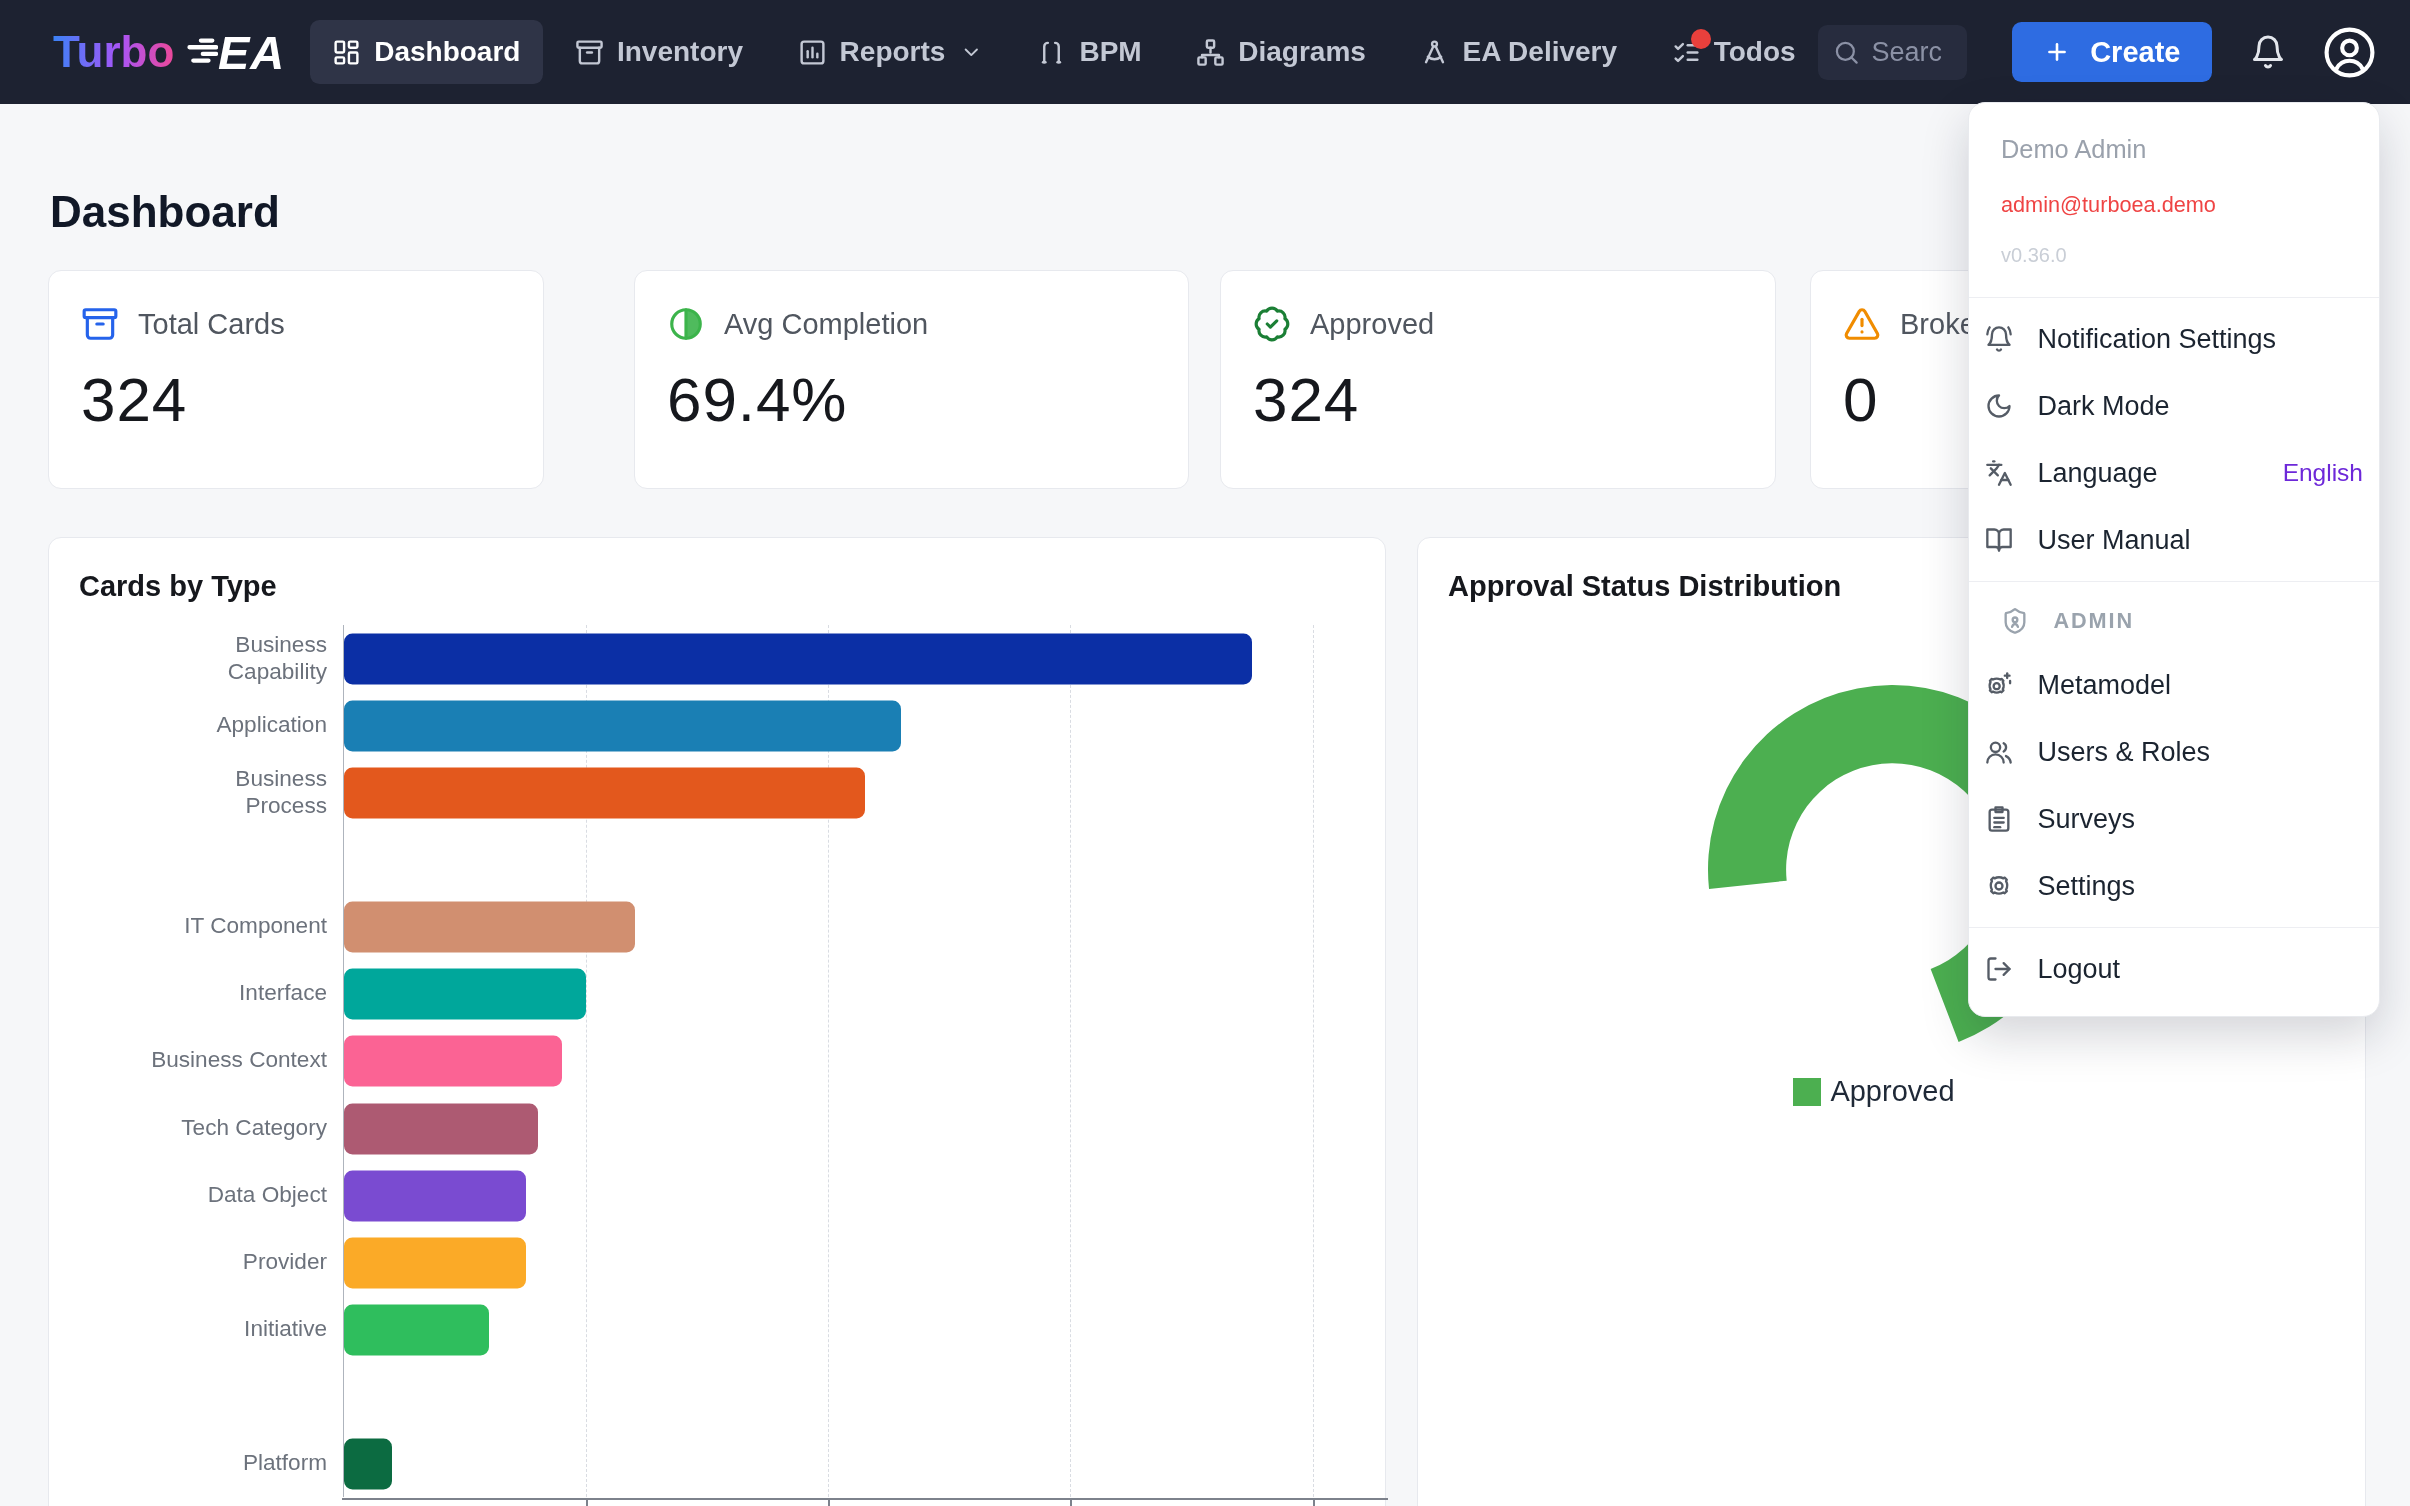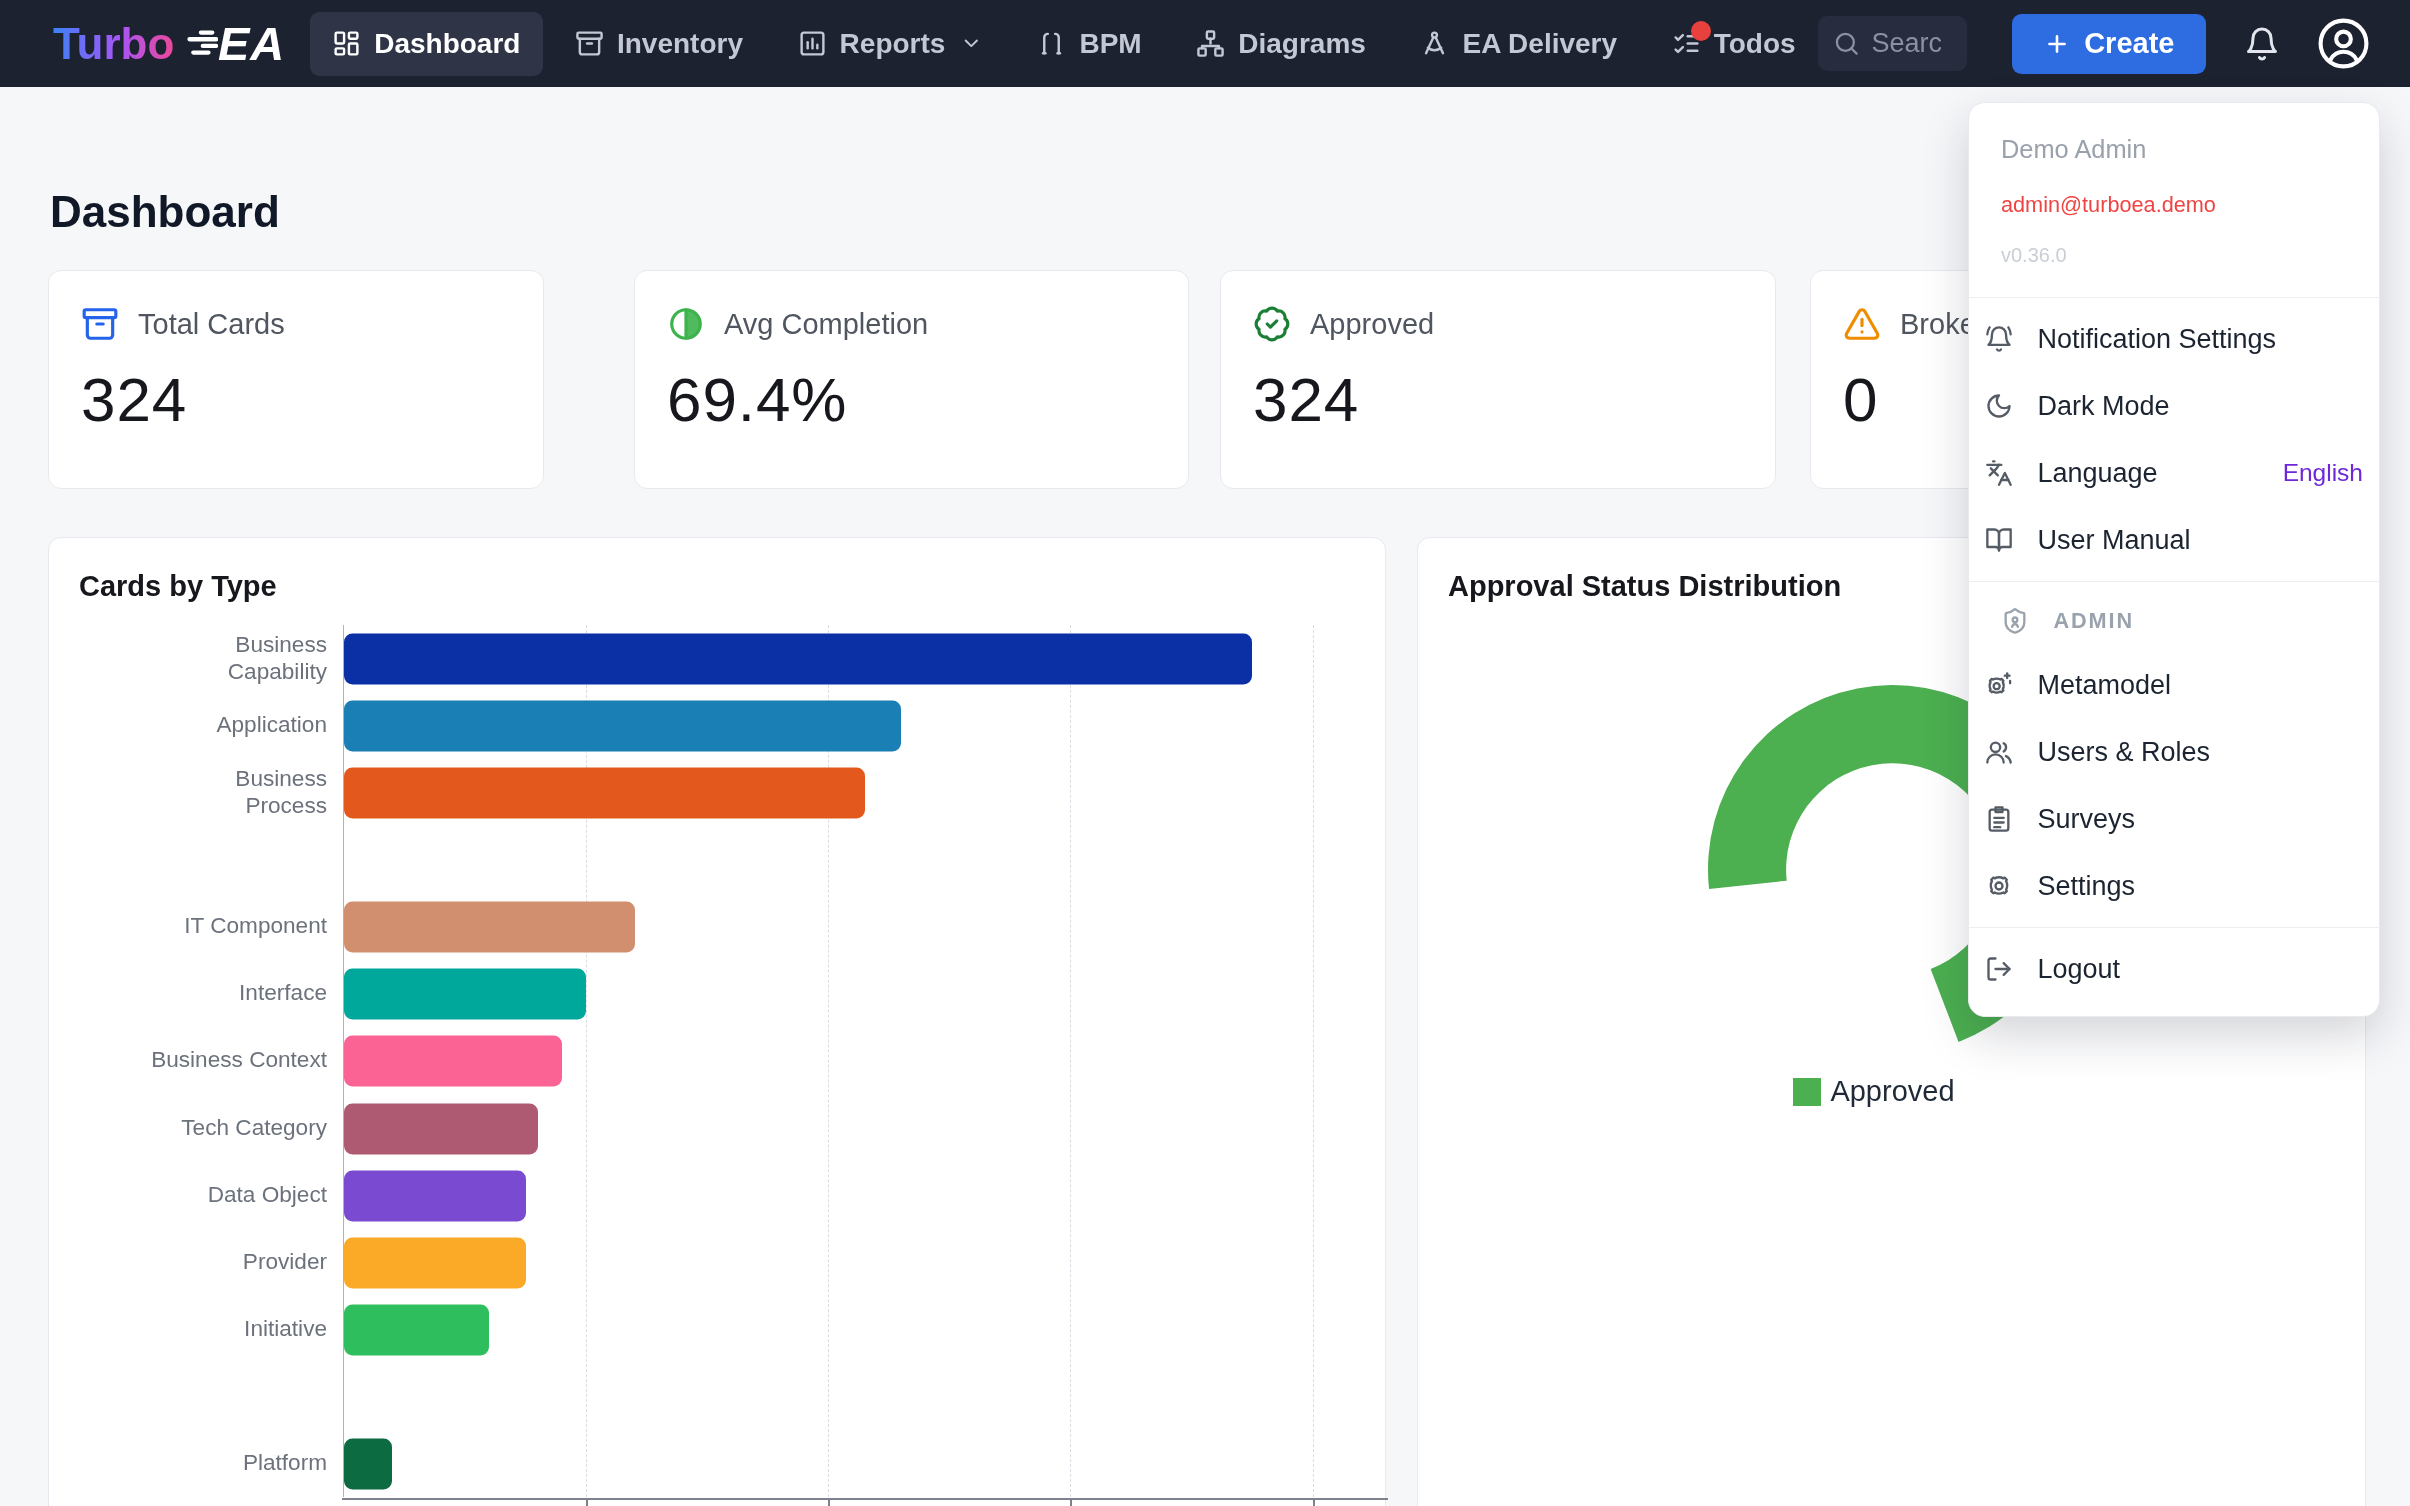--- a/index.html
+++ b/index.html
@@ -6,21 +6,21 @@
   body{
     width:2411px;height:1507px;position:relative;overflow:hidden;
     background:#f6f7f9;font-family:"Liberation Sans",sans-serif;
     -webkit-font-smoothing:antialiased;
   }
   svg{display:block}
   .ic{width:28px;height:28px;flex:none;fill:none;stroke:currentColor;stroke-width:2;stroke-linecap:round;stroke-linejoin:round;}
 
   
   .navbar{
-    position:absolute;left:0;top:0;width:2411px;height:87px;background:#1d2231;
+    position:absolute;left:0;top:0;width:2411px;height:104px;background:#1d2231;
     display:flex;align-items:center;padding:0 53px;box-sizing:border-box;z-index:10;
   }
   .logo{display:flex;align-items:center;gap:5.6px;margin-right:24.5px;cursor:pointer;}
   .logo-turbo{
     font-size:44px;font-weight:800;letter-spacing:0;
     background:linear-gradient(90deg,#3b82f6 0%,#a855f7 55%,#ec4899 100%);
     -webkit-background-clip:text;background-clip:text;color:transparent;
   }
   .logo-ea{font-size:47px;font-weight:800;font-style:italic;color:#ffffff;letter-spacing:0.9px;}
   .nav-items{display:flex;align-items:center;gap:9.4px;}
@@ -38,21 +38,21 @@
     gap:11.3px;padding:0 15px;box-sizing:border-box;overflow:hidden;
   }
   .search-box .ic{width:27px;height:27px;color:#8b91a5;}
   .search-box input{
     background:transparent;border:none;outline:none;width:70px;
     font-family:"Liberation Sans",sans-serif;font-size:27px;color:#cbd0da;padding:0;
   }
   .search-box input::placeholder{color:#8b91a5;}
   .create-btn{
     margin-left:45px;height:60px;padding:0 32px;border-radius:9.4px;background:#2e6ce2;border:none;
-    display:flex;align-items:center;gap:14px;color:#fff;font-size:29px;font-weight:600;
+    display:flex;align-items:center;gap:20px;color:#fff;font-size:29px;font-weight:600;
     font-family:"Liberation Sans",sans-serif;cursor:pointer;
   }
   .create-btn .ic{width:26px;height:26px;stroke-width:2.4;}
   .bell-btn{margin-left:38px;background:none;border:none;color:#e3e6ec;cursor:pointer;padding:0;}
   .bell-btn .ic{width:36px;height:36px;}
   .avatar-btn{margin-left:36px;background:none;border:none;color:#ffffff;cursor:pointer;padding:0;}
   .avatar-btn .ic{width:55px;height:55px;stroke-width:1.8;}
 
   
   .page-title{position:absolute;left:50px;top:158px;font-size:44px;font-weight:700;color:#111827;}

